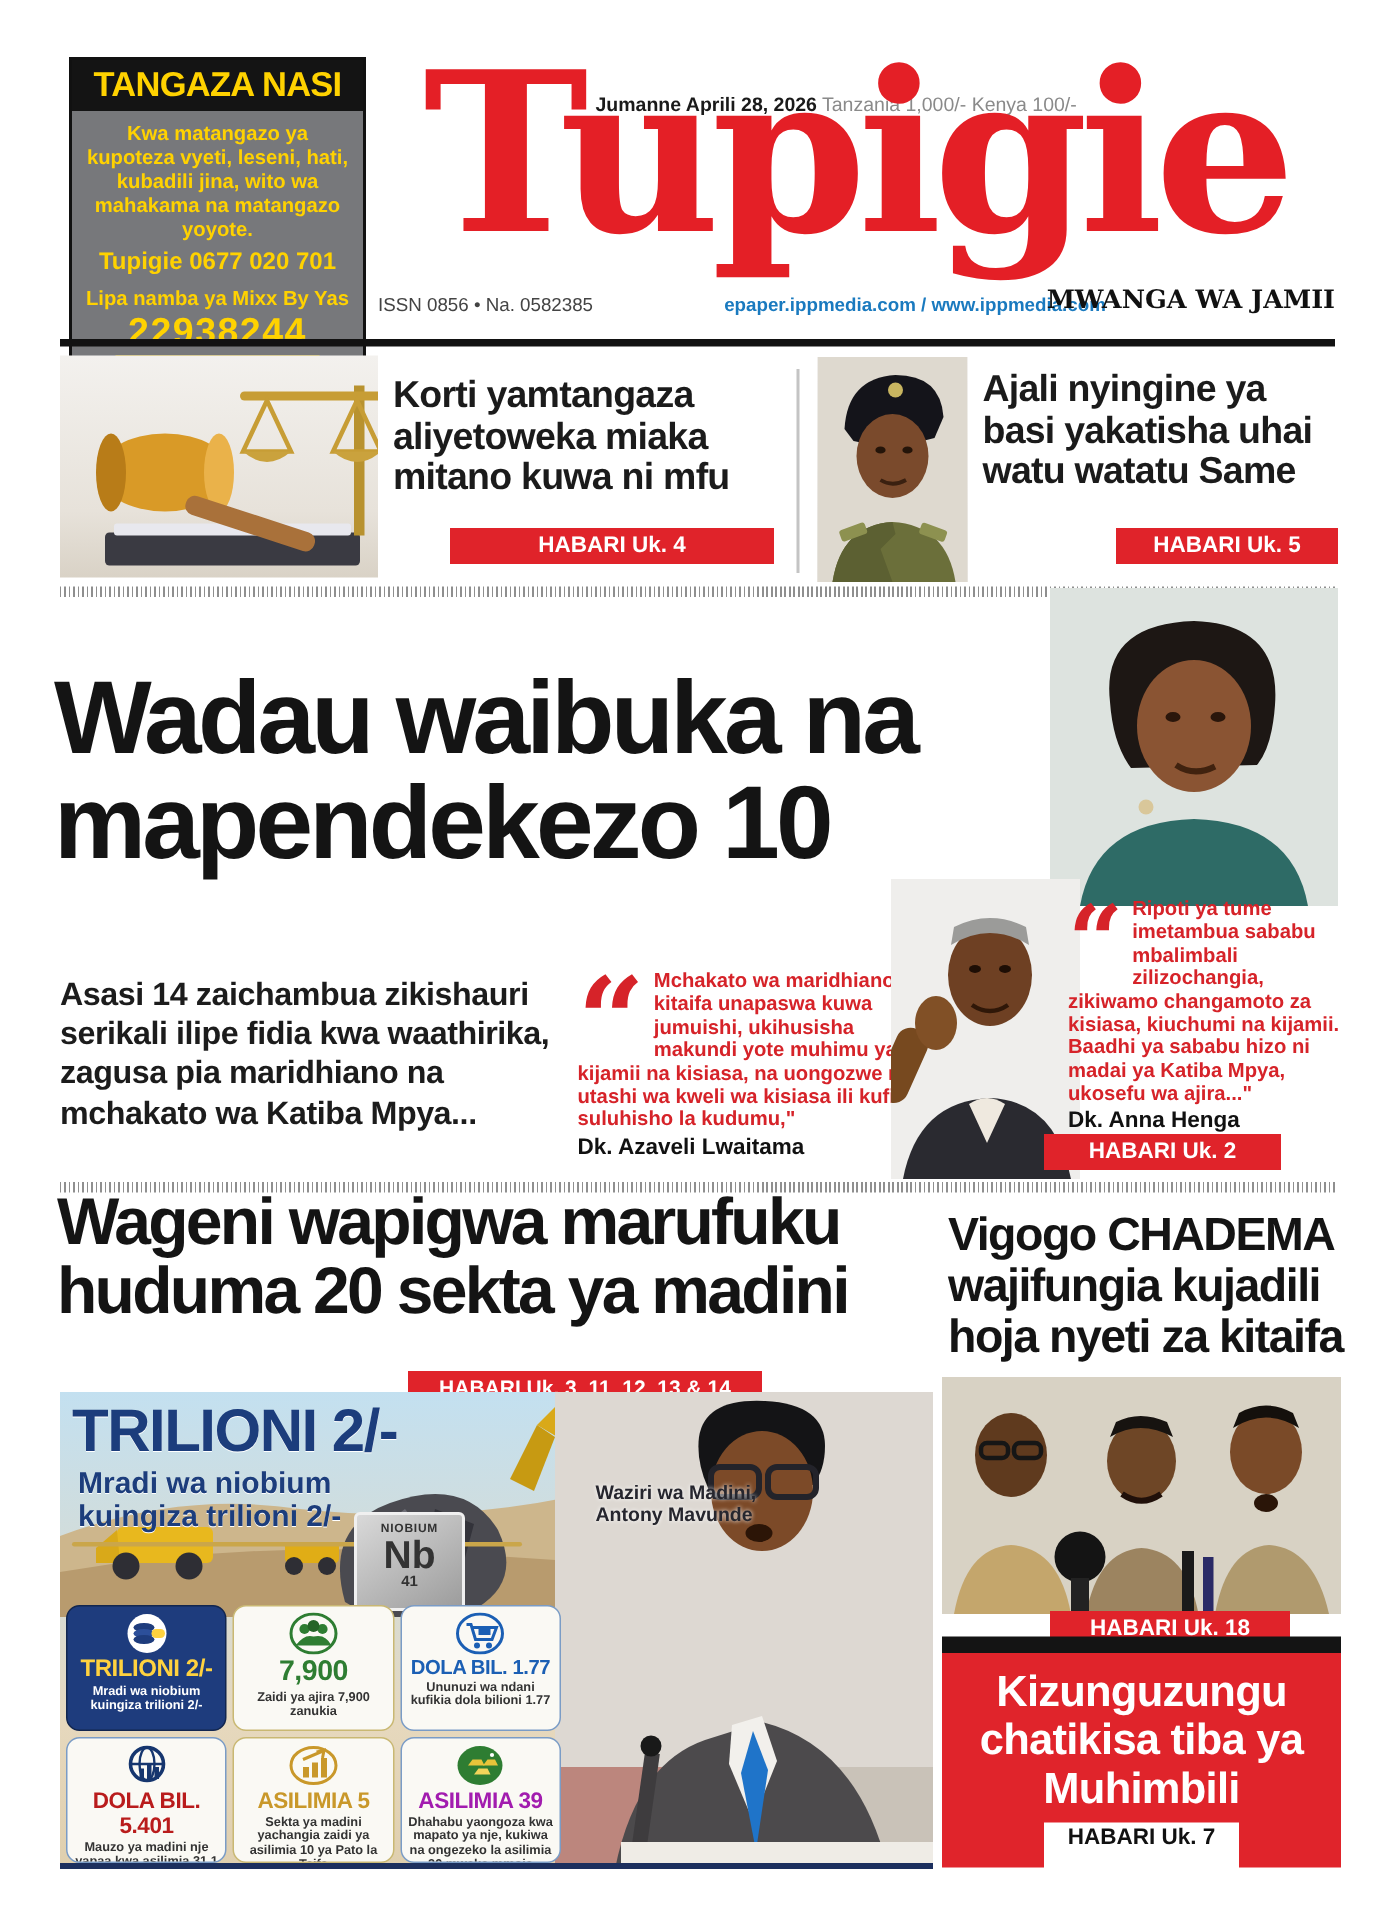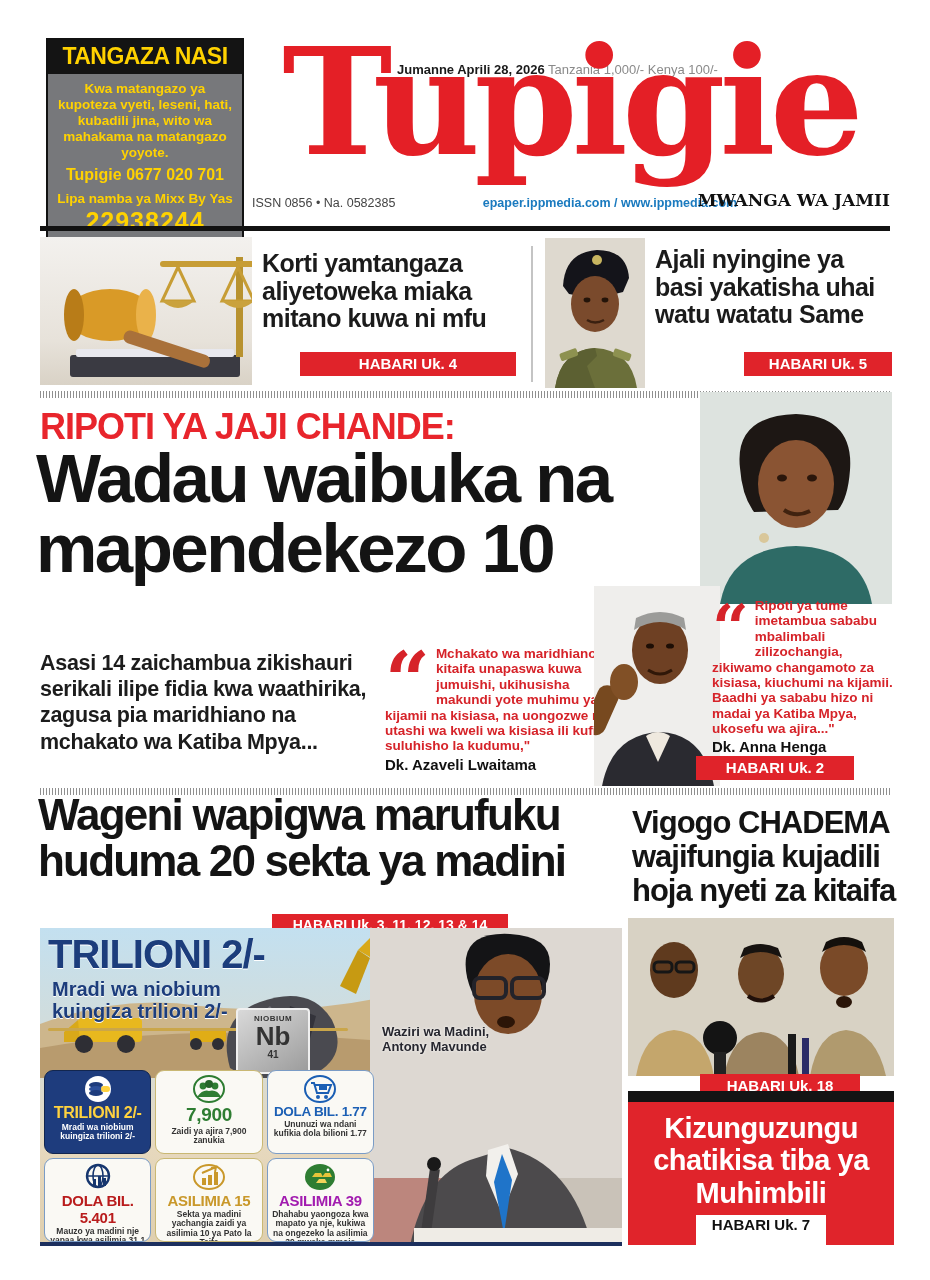--- a/index.html
+++ b/index.html
@@ -58,21 +58,21 @@
   .tag-mining { left:272px; top:914px; width:236px; font-size:14px; }
   .infographic { position:absolute; left:40px; top:928px; width:582px; height:318px; background:linear-gradient(180deg,#c3e0f0 0%,#d8dbd2 45%,#e6d8bd 70%,#dfcfae 100%); overflow:hidden; }
   .info-title { position:absolute; left:8px; top:4px; font-size:40px; font-weight:bold; color:#1c3d7c; letter-spacing:-1px; text-shadow:0 1px 0 #fff; }
   .info-sub { position:absolute; left:12px; top:50px; font-size:20px; line-height:1.1; font-weight:bold; color:#1c3d7c; text-shadow:0 1px 0 #fff; }
   .info-underline { position:absolute; left:8px; top:100px; width:300px; height:3px; background:#caa64a; border-radius:2px; }
   .rock-label { position:absolute; left:196px; top:80px; width:74px; height:66px; background:linear-gradient(145deg,#d9d9d9,#9c9c9c); border:2px solid #f0f0f0; border-radius:4px; text-align:center; color:#333; }
   .rock-label .el-name { font-size:8px; font-weight:bold; margin-top:4px; letter-spacing:0.5px; }
   .rock-label .el-sym { font-size:26px; font-weight:bold; line-height:1; }
   .rock-label .el-num { font-size:10px; font-weight:bold; }
   .minister { position:absolute; left:330px; top:0; width:252px; height:318px; background:linear-gradient(160deg,#e8e6e4 0%,#d4cfc9 55%,#b9b0a6 100%); overflow:hidden; }
-  .minister-caption { position:absolute; left:12px; top:60px; font-size:13px; font-weight:bold; color:#26262e; line-height:1.15; text-shadow:0 0 3px #fff;margin-top:37px; }
+  .minister-caption { position:absolute; left:27px; top:60px; font-size:13px; font-weight:bold; color:#26262e; line-height:1.15; text-shadow:0 0 3px #fff; }
   .stats { position:absolute; left:4px; top:142px; width:330px; display:grid; grid-template-columns:repeat(3,1fr); grid-auto-rows:84px; gap:4px; }
   .stat { border-radius:9px; background:#faf9f4; border:1.5px solid #7a9cc6; text-align:center; padding:3px 2px; overflow:hidden; }
   .stat .icon { height:30px; display:flex; align-items:center; justify-content:center; }
   .stat .val { font-size:13.5px; font-weight:bold; letter-spacing:-0.3px; }
   .stat .desc { font-size:8.5px; line-height:1.1; color:#333; font-weight:bold; margin-top:1px; }
   .stat.navy { background:#1e3c7d; border-color:#12264f; }
   .stat.navy .val { color:#ffd23f; font-size:16px; }
   .stat.navy .desc { color:#fff; }
   .stat.green-b { border-color:#c9b873; } .stat.green-b .val { color:#2e7d32; font-size:19px; }
   .stat.blue-b .val { color:#1b5fb4; }
@@ -149,21 +149,20 @@
       <path d="M10 150 q6-38 40-40 l2 8 -10 10 8 22 z" fill="#5c6032"></path>
       <rect x="14" y="116" width="18" height="8" rx="2" fill="#8d9150" transform="rotate(-20 14 116)"></rect>
       <rect x="70" y="110" width="18" height="8" rx="2" fill="#8d9150" transform="rotate(20 70 110)"></rect>
     </svg>
   </div>
   <div class="brief-h2">Ajali nyingine ya basi yakatisha uhai watu watatu Same</div>
   <div class="habari-tag tag-b2">HABARI Uk. 5</div>
 
   <div class="dotted-sep sep1"></div>
 
-  <div class="kicker">RIPOTI YA JAJI CHANDE:</div>
   <div class="main-headline">
     <div>Wadau waibuka na</div>
     <div>mapendekezo 10</div>
   </div>
   <div class="photo-woman">
     <svg width="192" height="212" viewBox="0 0 192 212">
       <rect width="192" height="212" fill="#dde3df"></rect>
       <path d="M40 76 q-6-52 56-54 q58 2 54 56 q-2 28 -12 40 l-84 2 q-12-16-14-44z" fill="#1d1714"></path>
       <ellipse cx="96" cy="92" rx="38" ry="44" fill="#8a5433"></ellipse>
       <ellipse cx="82" cy="86" rx="5" ry="3.4" fill="#2a160b"></ellipse>
@@ -317,21 +316,21 @@
       <div class="stat gold-b">
         <div class="icon">
           <svg width="34" height="28" viewBox="0 0 34 28">
               <ellipse cx="17" cy="14" rx="15" ry="12" fill="none" stroke="#c9982a" stroke-width="2"></ellipse>
               <rect x="10" y="15" width="4" height="7" fill="#c9982a"></rect>
               <rect x="16" y="12" width="4" height="10" fill="#c9982a"></rect>
               <rect x="22" y="9" width="4" height="13" fill="#c9982a"></rect>
               <path d="M10 10 L24 4 l-1 5 M24 4 l-5 1" stroke="#c9982a" stroke-width="2" fill="none"></path>
             </svg>
         </div>
-        <div class="val">ASILIMIA 15</div>
+        <div class="val">ASILIMIA 5</div>
         <div class="desc">Sekta ya madini yachangia zaidi ya asilimia 10 ya Pato la Taifa</div>
       </div>
       <div class="stat green-t">
         <div class="icon">
           <svg width="34" height="28" viewBox="0 0 34 28">
               <ellipse cx="17" cy="14" rx="15" ry="13" fill="#2e7d32"></ellipse>
               <path d="M9 14 l3-4 h6 l2 4z" fill="#e8c43a"></path>
               <path d="M19 14 l3-4 h5 l2 4z" fill="#e8c43a"></path>
               <path d="M13 20 l3-4 h6 l2 4z" fill="#f2d45a"></path>
               <circle cx="25" cy="7" r="1.4" fill="#fff"></circle>

